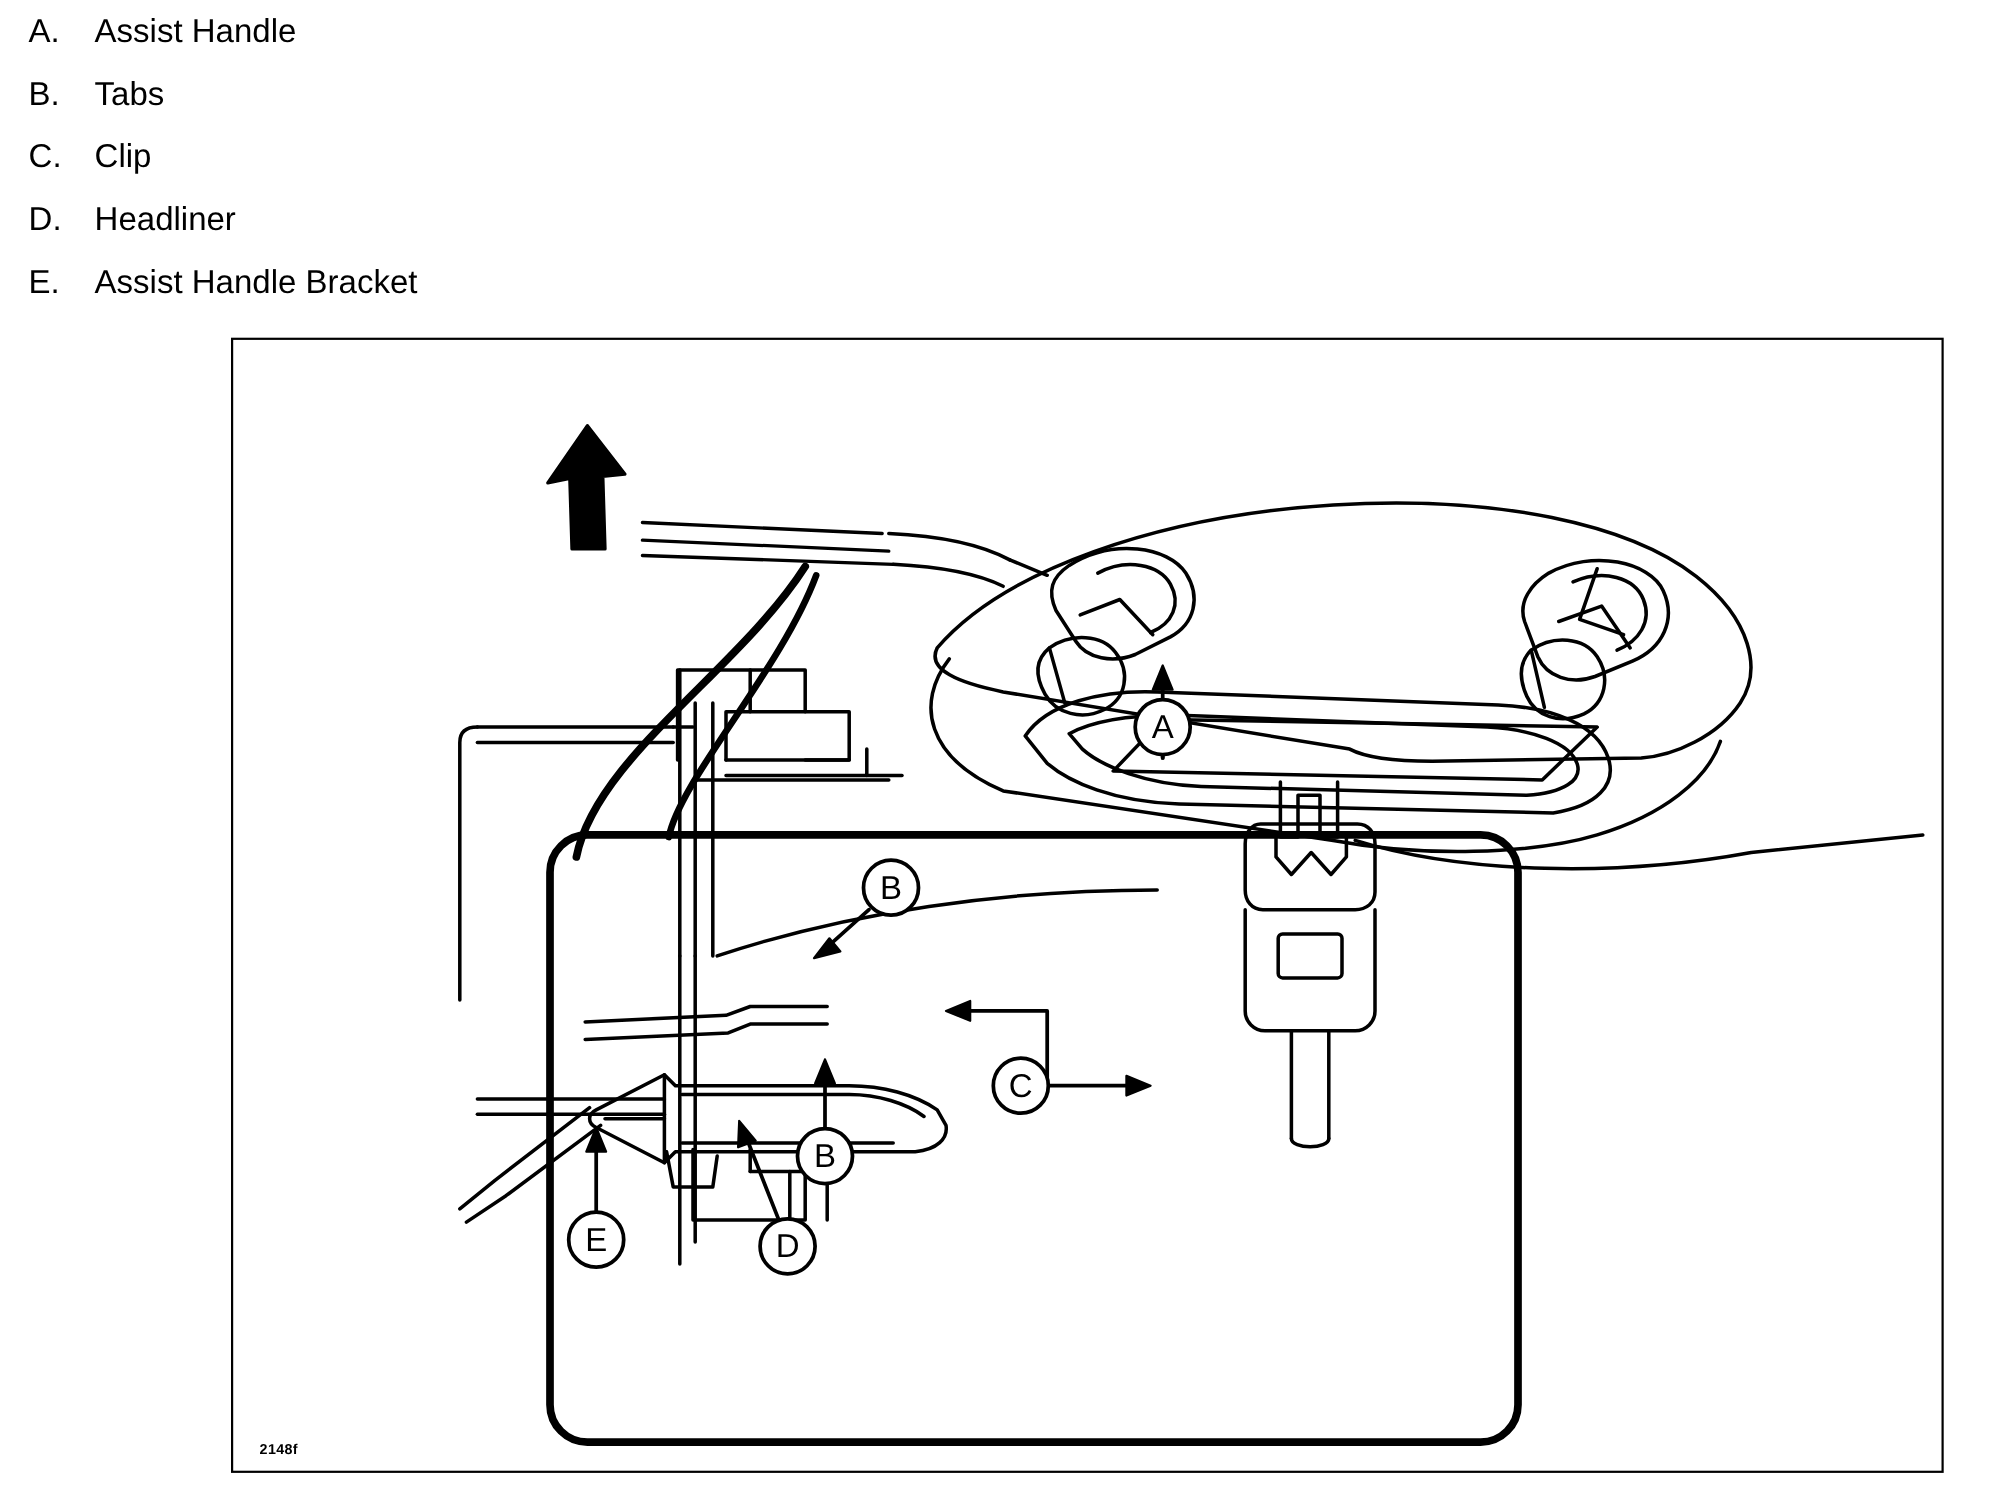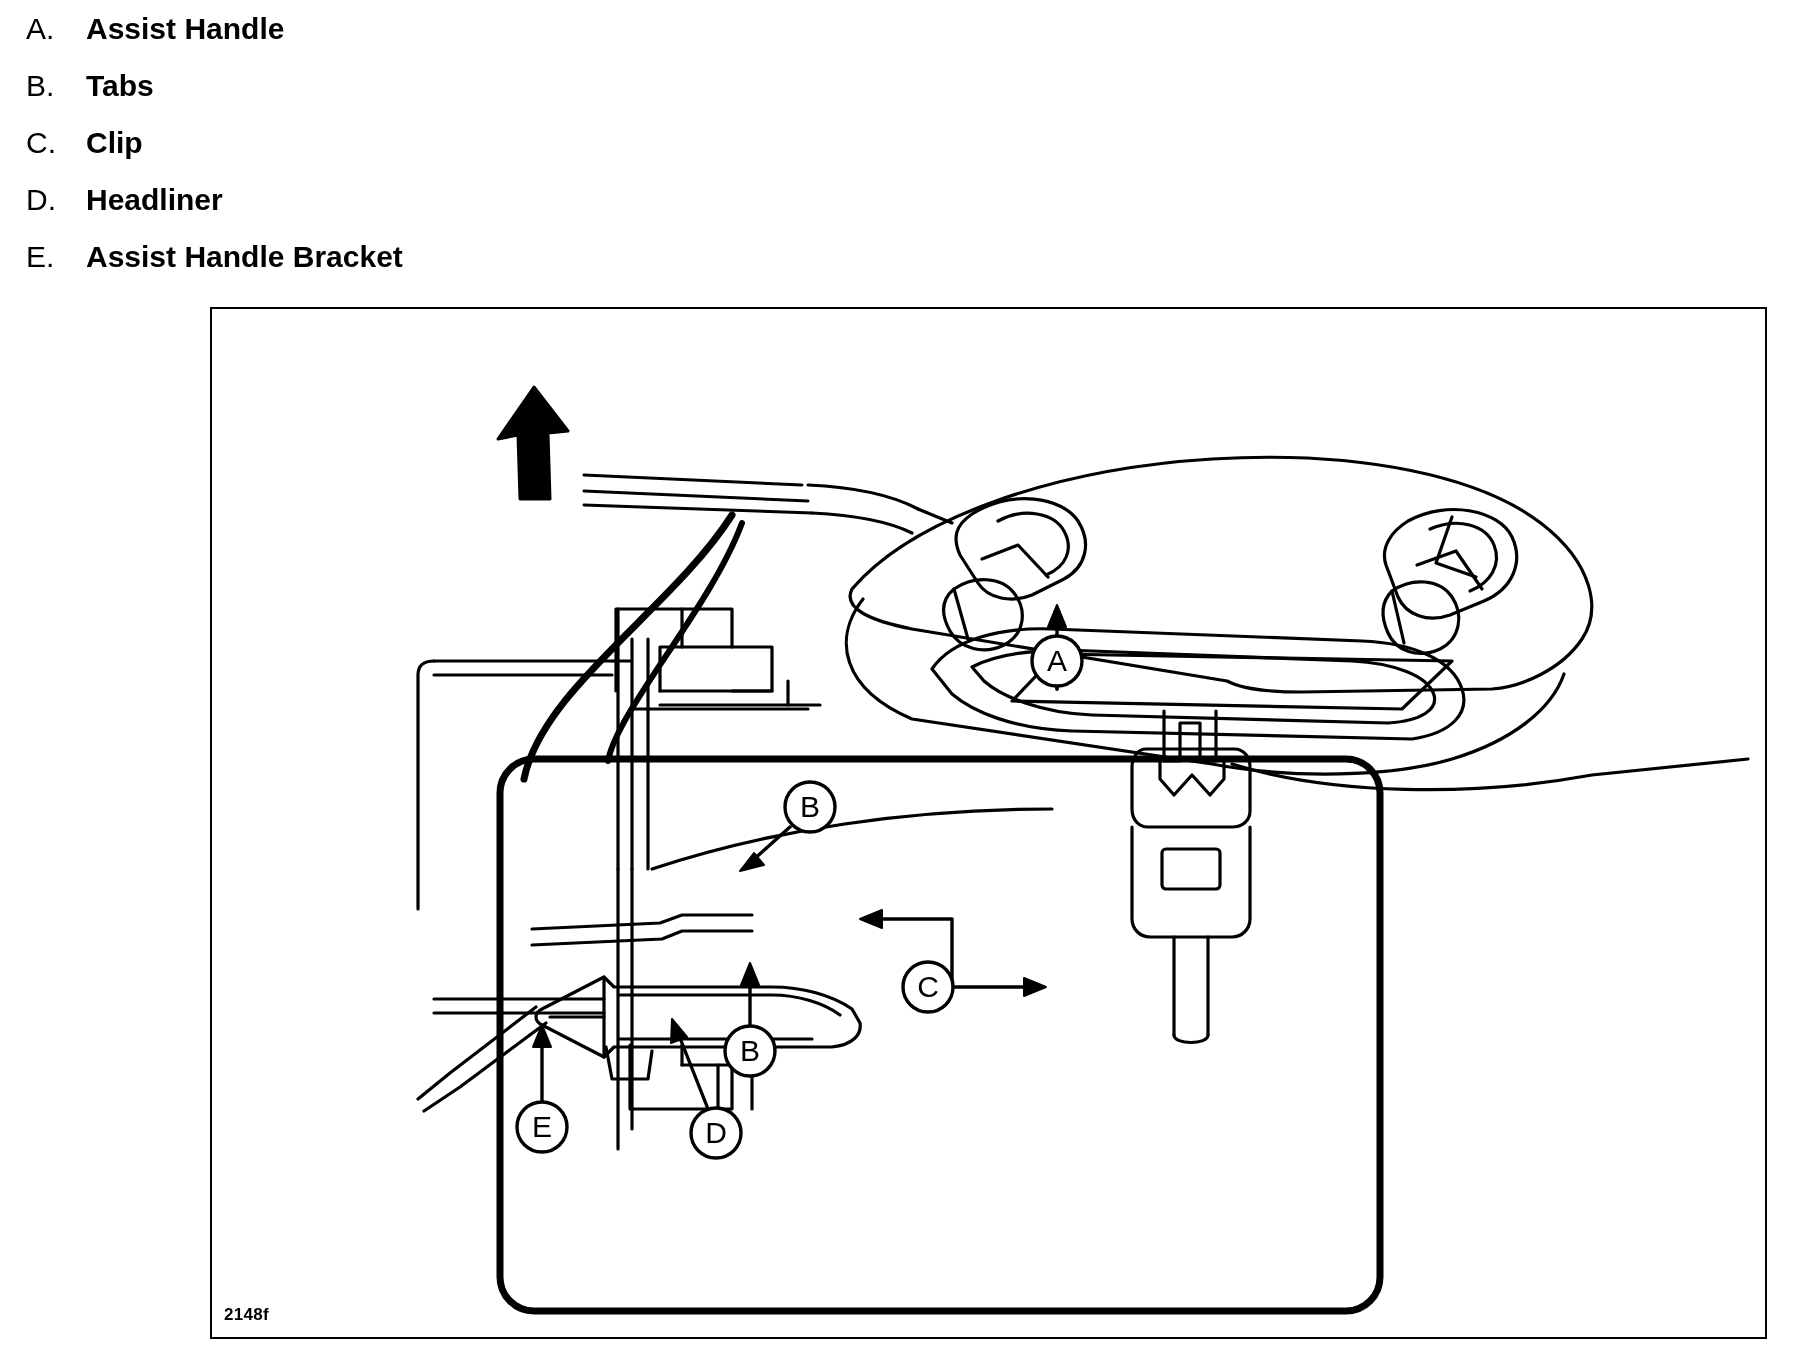--- a/index.html
+++ b/index.html
@@ -27,41 +27,40 @@
     font-size: 30px;
     line-height: 57px;
     white-space: nowrap;
   }
   .legend-key {
     width: 60px;
     flex: 0 0 60px;
   }
   .legend-label {
     flex: 1 1 auto;
-    font-weight: bold;
   }
   .figure-frame {
     position: absolute;
     left: 210px;
     top: 307px;
     width: 1557px;
     height: 1032px;
     border: 2px solid #000;
     box-sizing: border-box;
   }
   .figure-svg {
     position: absolute;
     left: 0;
     top: 0;
   }
   .fig-id {
     position: absolute;
-    left: 12px;
+    left: 24px;
     bottom: 12px;
-    font-size: 17px;
+    font-size: 13px;
     font-weight: bold;
     letter-spacing: 0.3px;
     margin-top: 40px;
   }
 </style>
 </head>
 <body>
 
 <div class="legend">
   <div class="legend-item">

